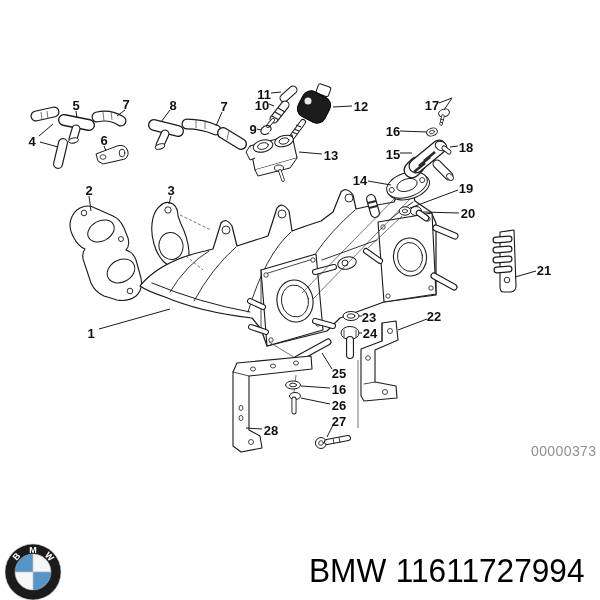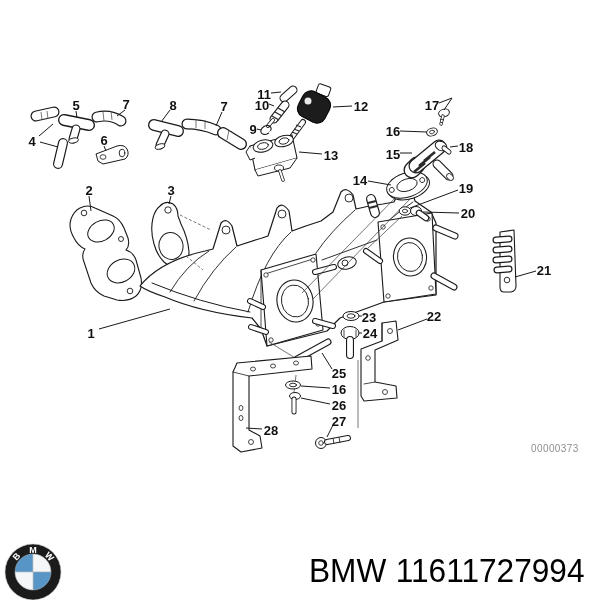--- a/index.html
+++ b/index.html
@@ -8,21 +8,21 @@
   svg.diagram{position:absolute;left:0;top:0;}
   .o{stroke:#1a1a1a;fill:none;stroke-linecap:round;stroke-linejoin:round;}
   .f{fill:#ffffff;stroke:#1a1a1a;stroke-linejoin:round;}
   .tube-b{stroke:#1a1a1a;fill:none;stroke-linecap:round;}
   .tube-w{stroke:#ffffff;fill:none;stroke-linecap:round;}
   .tick{stroke:#555;stroke-width:0.8;fill:none;}
   .band{stroke:#2a2a2a;fill:none;}
   .callout{font:bold 13px "Liberation Sans",sans-serif;fill:#101010;text-anchor:middle;}
   .leader{stroke:#1a1a1a;stroke-width:1;fill:none;}
   .construct{stroke:#3a3a3a;stroke-width:0.7;fill:none;}
-  .watermark{position:absolute;left:531px;top:443px;font-size:10px;color:#8f8f8f;letter-spacing:.4px;}
+  .watermark{position:absolute;left:531px;top:443px;font-size:14px;color:#8f8f8f;letter-spacing:.4px;}
   .footer-text{position:absolute;left:309px;top:551px;font-size:34px;color:#000;white-space:nowrap;
                transform:scaleX(.93);transform-origin:left top;letter-spacing:0px;}
   .footer-text span+span{margin-left:.3em;}
   .logo{position:absolute;left:3px;top:543px;}
   .logo-letter{font:bold 9px "Liberation Sans",sans-serif;fill:#fff;text-anchor:middle;}
 </style>
 </head>
 <body>
 
 <div class="stage">

